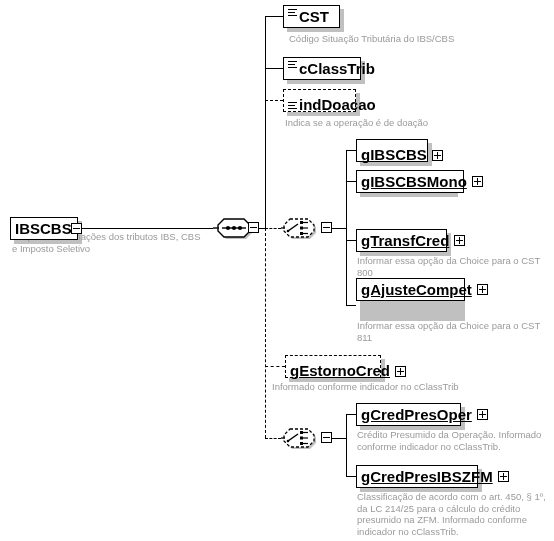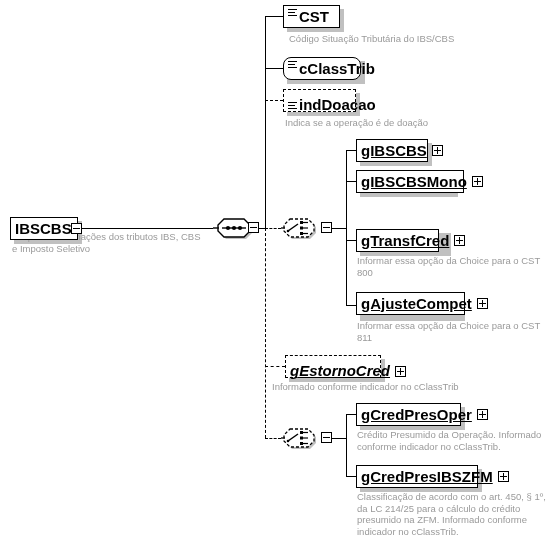--- a/index.html
+++ b/index.html
@@ -196,21 +196,21 @@
         <i></i>
         <i></i>
         <i></i>
       </span>
     <span class="nlabel">CST</span>
   </div>
   <div class="anno" style="left:268px; top:33px; width:250px;margin-left:21px;">Código Situação Tributária do IBS/CBS</div>
 
   <div class="line h" style="left:265px; top:68px; width:18px;"></div>
   <div class="shadow" style="left:287px; top:61px; width:78px;"></div>
-  <div class="node" style="left:283px; top:57px; width:78px;border-radius:8px;">
+  <div class="node" style="left:283px; top:57px; width:78px;">
     <span class="elem-icon">
         <i></i>
         <i></i>
         <i></i>
       </span>
     <span class="nlabel">cClassTrib</span>
   </div>
 
   <div class="dline h" style="left:265px; top:100px; width:18px;"></div>
   <div class="shadow" style="left:287px; top:93px; width:73px;"></div>
@@ -242,53 +242,53 @@
       <line x1="22" y1="17.5" x2="27" y2="17.5" stroke="#000" stroke-width="1.2"></line>
     </svg>
   </div>
   <div class="expander" style="left:321px; top:222px;"></div>
 
   <div class="line h" style="left:332px; top:228px; width:14px;"></div>
   <div class="line v" style="left:346px; top:150px; height:155px;"></div>
 
   <div class="line h" style="left:346px; top:150px; width:10px;"></div>
   <div class="shadow" style="left:360px; top:143px; width:72px;"></div>
-  <div class="node" style="left:356px; top:139px; width:72px;">
+  <div class="node" style="left:356px; top:139px; width:72px;align-items:flex-end;">
     <span class="nlabel ul">gIBSCBS</span>
     <span class="inline-exp plus"></span>
   </div>
 
   <div class="line h" style="left:346px; top:181px; width:10px;"></div>
   <div class="shadow" style="left:360px; top:174px; width:98px;"></div>
   <div class="node" style="left:356px; top:170px; width:108px;">
     <span class="nlabel ul">gIBSCBSMono</span>
     <span class="inline-exp plus"></span>
   </div>
 
   <div class="line h" style="left:346px; top:240px; width:10px;"></div>
   <div class="shadow" style="left:360px; top:233px; width:91px;"></div>
-  <div class="node" style="left:356px; top:229px; width:83px;">
+  <div class="node" style="left:356px; top:229px; width:91px;">
     <span class="nlabel ul">gTransfCred</span>
     <span class="inline-exp plus"></span>
   </div>
   <div class="anno" style="left:357px; top:255px; width:200px;">Informar essa opção da Choice para o CST
 800</div>
 
   <div class="line h" style="left:346px; top:305px; width:10px;"></div>
   <div class="shadow" style="left:360px; top:298px; width:105px;"></div>
-  <div class="node" style="left:356px; top:292px; width:109px;">
+  <div class="node" style="left:356px; top:278px; width:109px;">
     <span class="nlabel ul">gAjusteCompet</span>
     <span class="inline-exp plus"></span>
   </div>
   <div class="anno" style="left:357px; top:320px; width:200px;">Informar essa opção da Choice para o CST
 811</div>
 
   <div class="dline h" style="left:265px; top:366px; width:20px;"></div>
   <div class="shadow" style="left:289px; top:359px; width:96px;"></div>
-  <div class="node dashed" style="left:285px; top:355px; width:96px;font-style:italic;">
+  <div class="node dashed" style="left:285px; top:355px; width:96px;">
     <span class="nlabel ul">gEstornoCred</span>
     <span class="inline-exp plus"></span>
   </div>
   <div class="anno" style="left:272px; top:381px; width:250px;">Informado conforme indicador no cClassTrib</div>
 
   <div class="dline h" style="left:265px; top:438px; width:16px;"></div>
   <div class="compositor" style="left:281px; top:426px; width:38px;">
     <svg width="38" height="24" viewBox="0 0 38 24">
       <polygon points="9,3 27,3 33,9 33,15 27,21 9,21 3,15 3,9" fill="#c0c0c0" transform="translate(2,2)"></polygon>
       <polygon points="9,3 27,3 33,9 33,15 27,21 9,21 3,15 3,9" fill="#ffffff" stroke="#000000" stroke-width="1.3" stroke-dasharray="3,2"></polygon>

